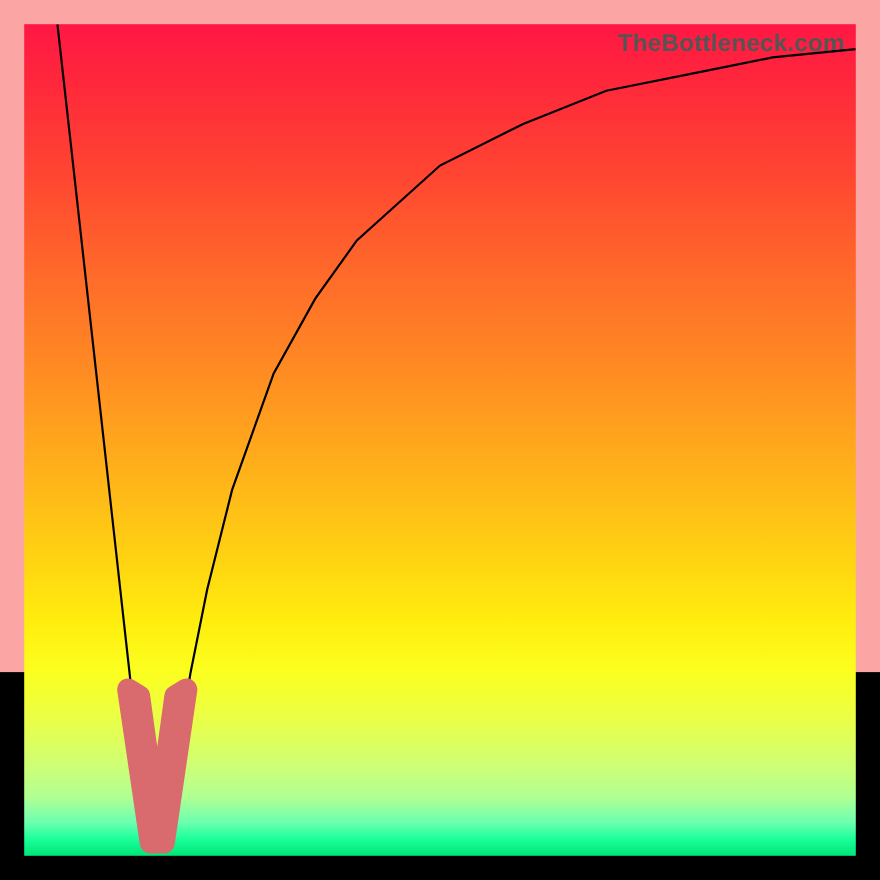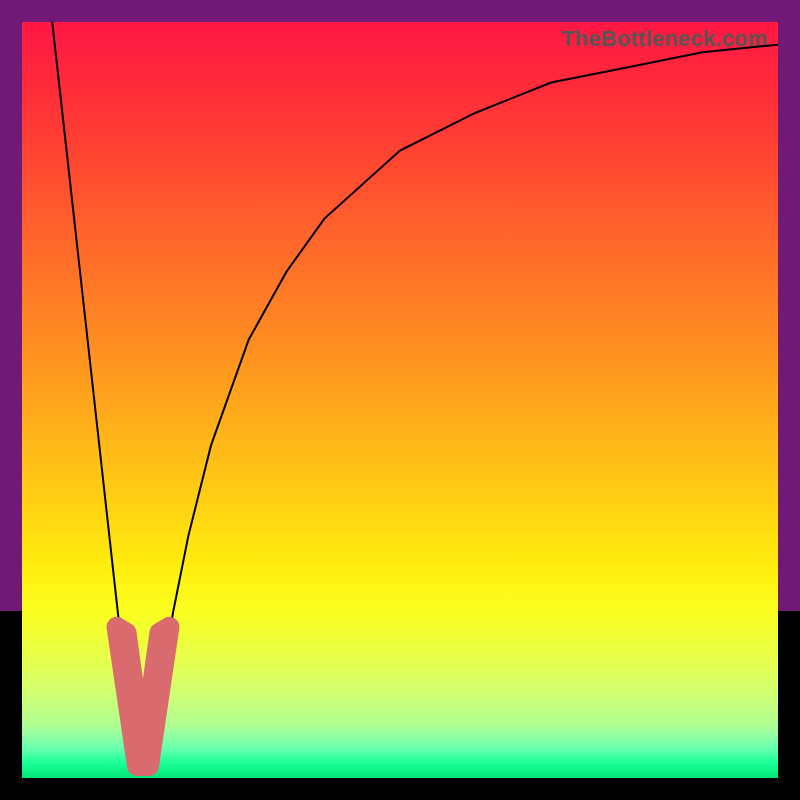--- a/index.html
+++ b/index.html
@@ -1,16 +1,16 @@
 <!DOCTYPE html>
 <html><head>
 <meta charset="utf-8">
 <style>
   html,body{margin:0;padding:0;width:800px;height:800px;overflow:hidden;background:#000;}
-  .frame{position:relative;width:800px;height:611px;background:#701a75;}
+  .frame{position:relative;width:800px;height:611px;background:#fca5a5;}
   .plot{position:absolute;left:22px;top:22px;width:756px;height:756px;overflow:hidden;
         background:linear-gradient(to bottom,
           #ff1744 0%,
           #ff2a3a 8%,
           #ff4531 18%,
           #ff6a2a 30%,
           #ff8c22 42%,
           #ffb21a 54%,
           #ffd212 64%,
           #ffee0e 72%,

